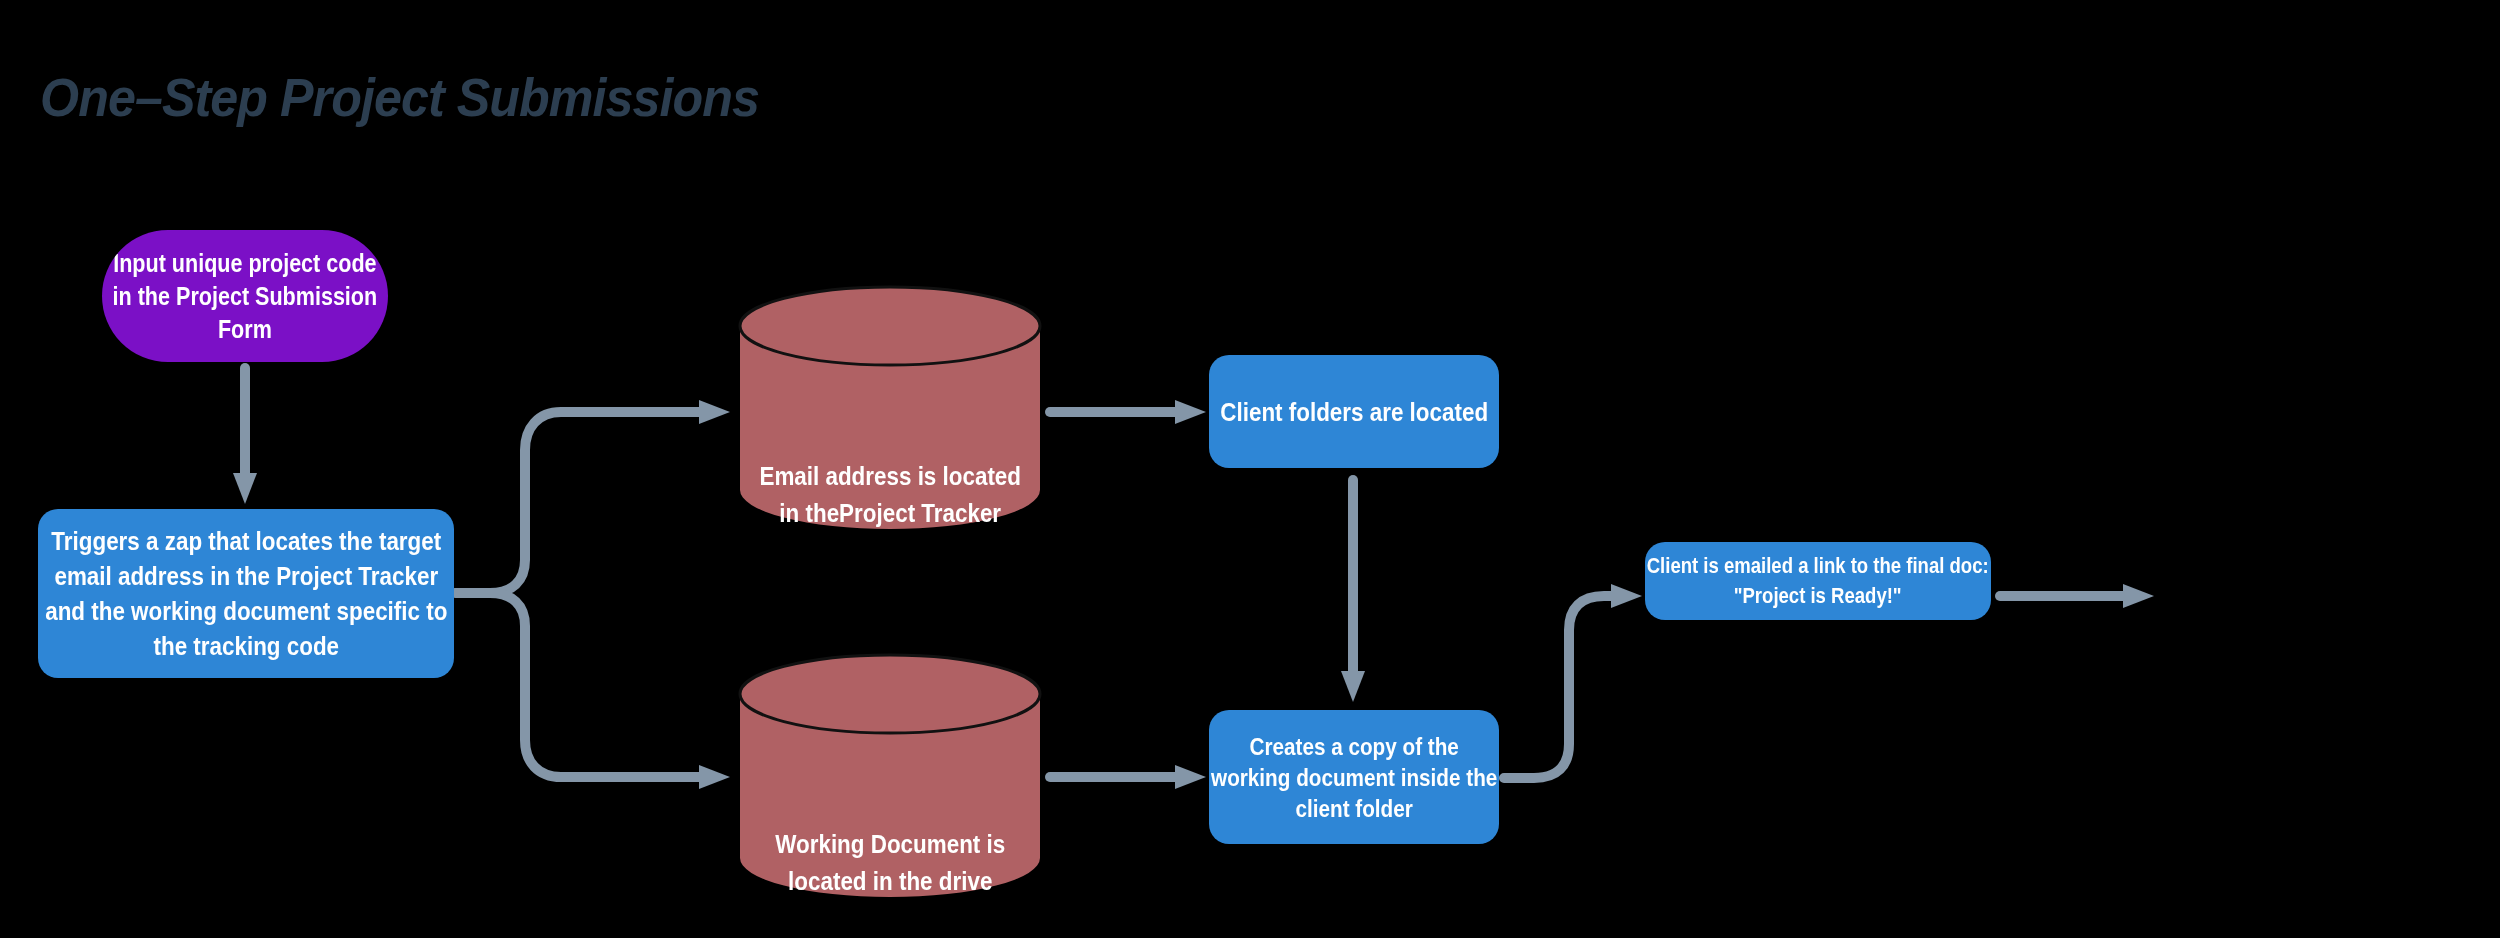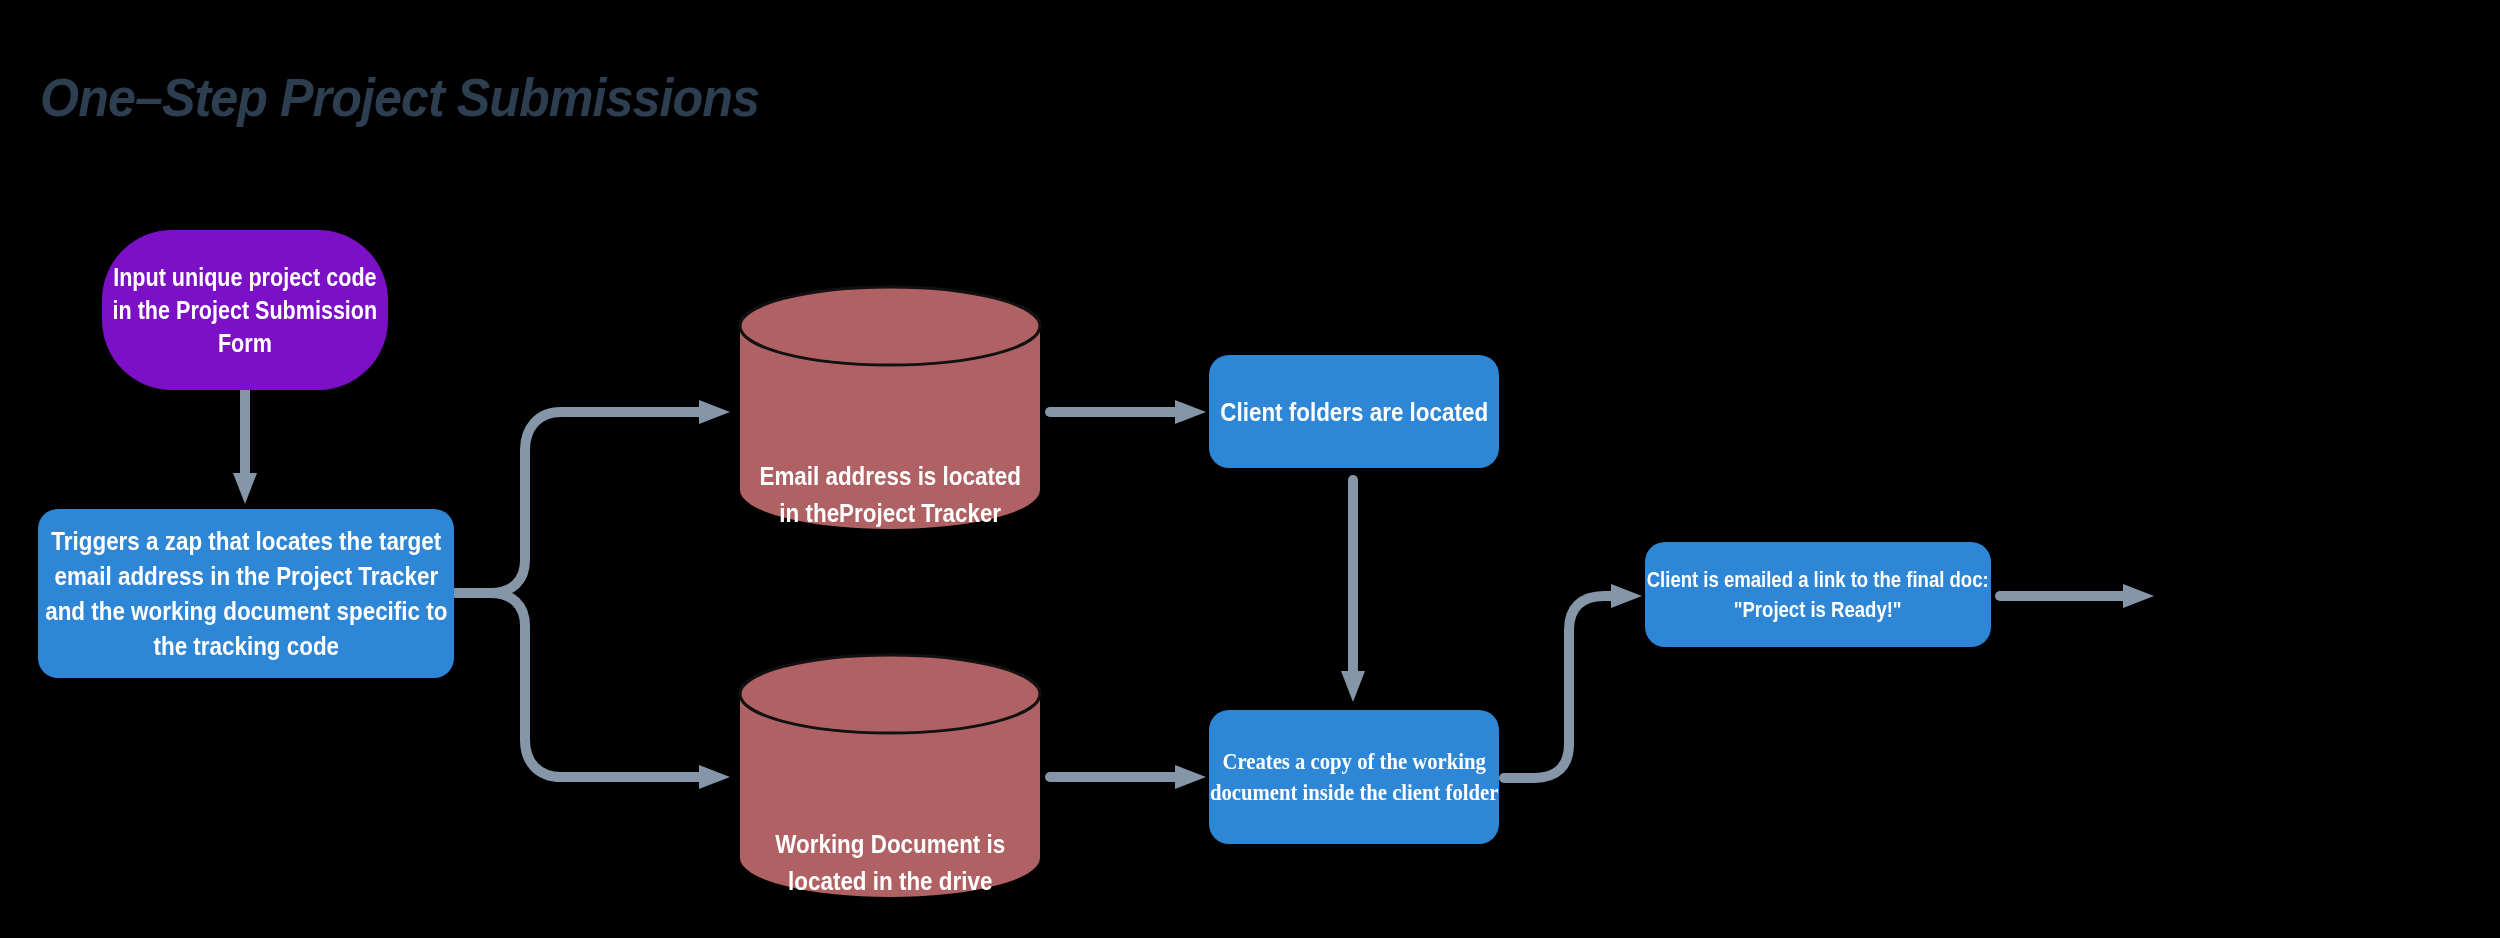--- a/index.html
+++ b/index.html
@@ -49,38 +49,38 @@
   }
   .lbl {
     flex: 0 0 auto;
     width: 116%;
     transform: scaleX(0.862);
   }
   .stadium {
     background: var(--purple, #7B10C6);
     border-radius: 70px;
     left: 102px; top: 230px;
-    width: 286px; height: 160px;
+    width: 286px; height: 132px;
     font-size: 25px; line-height: 33px;
   }
   .rect { background: var(--blue, #2E86D6); border-radius: 20px; }
   #n-trigger {
     left: 38px; top: 509px; width: 416px; height: 169px;
     font-size: 26px; line-height: 35px;
   }
   #n-folders {
     left: 1209px; top: 355px; width: 290px; height: 113px;
     font-size: 26px; line-height: 34px;
   }
   #n-copy {
     left: 1209px; top: 710px; width: 290px; height: 134px;
-    font-size: 24px; line-height: 31px; font-family: Liberation Serif, serif;
+    font-size: 24px; line-height: 31px;
   }
   #n-emailed {
-    left: 1645px; top: 542px; width: 346px; height: 105px;
+    left: 1645px; top: 542px; width: 346px; height: 78px;
     font-size: 21.5px; line-height: 30px;
   }
   .cylinder {
     display: block;
     width: 306px; height: 248px;
   }
   #n-emaildb  { left: 737px;  top: 284px; }
   #n-workdb   { left: 737px;  top: 652px; }
   #n-trackdb  { left: 2158px; top: 470px; }
   .cyl-shape { position: absolute; left: 0; top: 0; width: 306px; height: 248px; }

